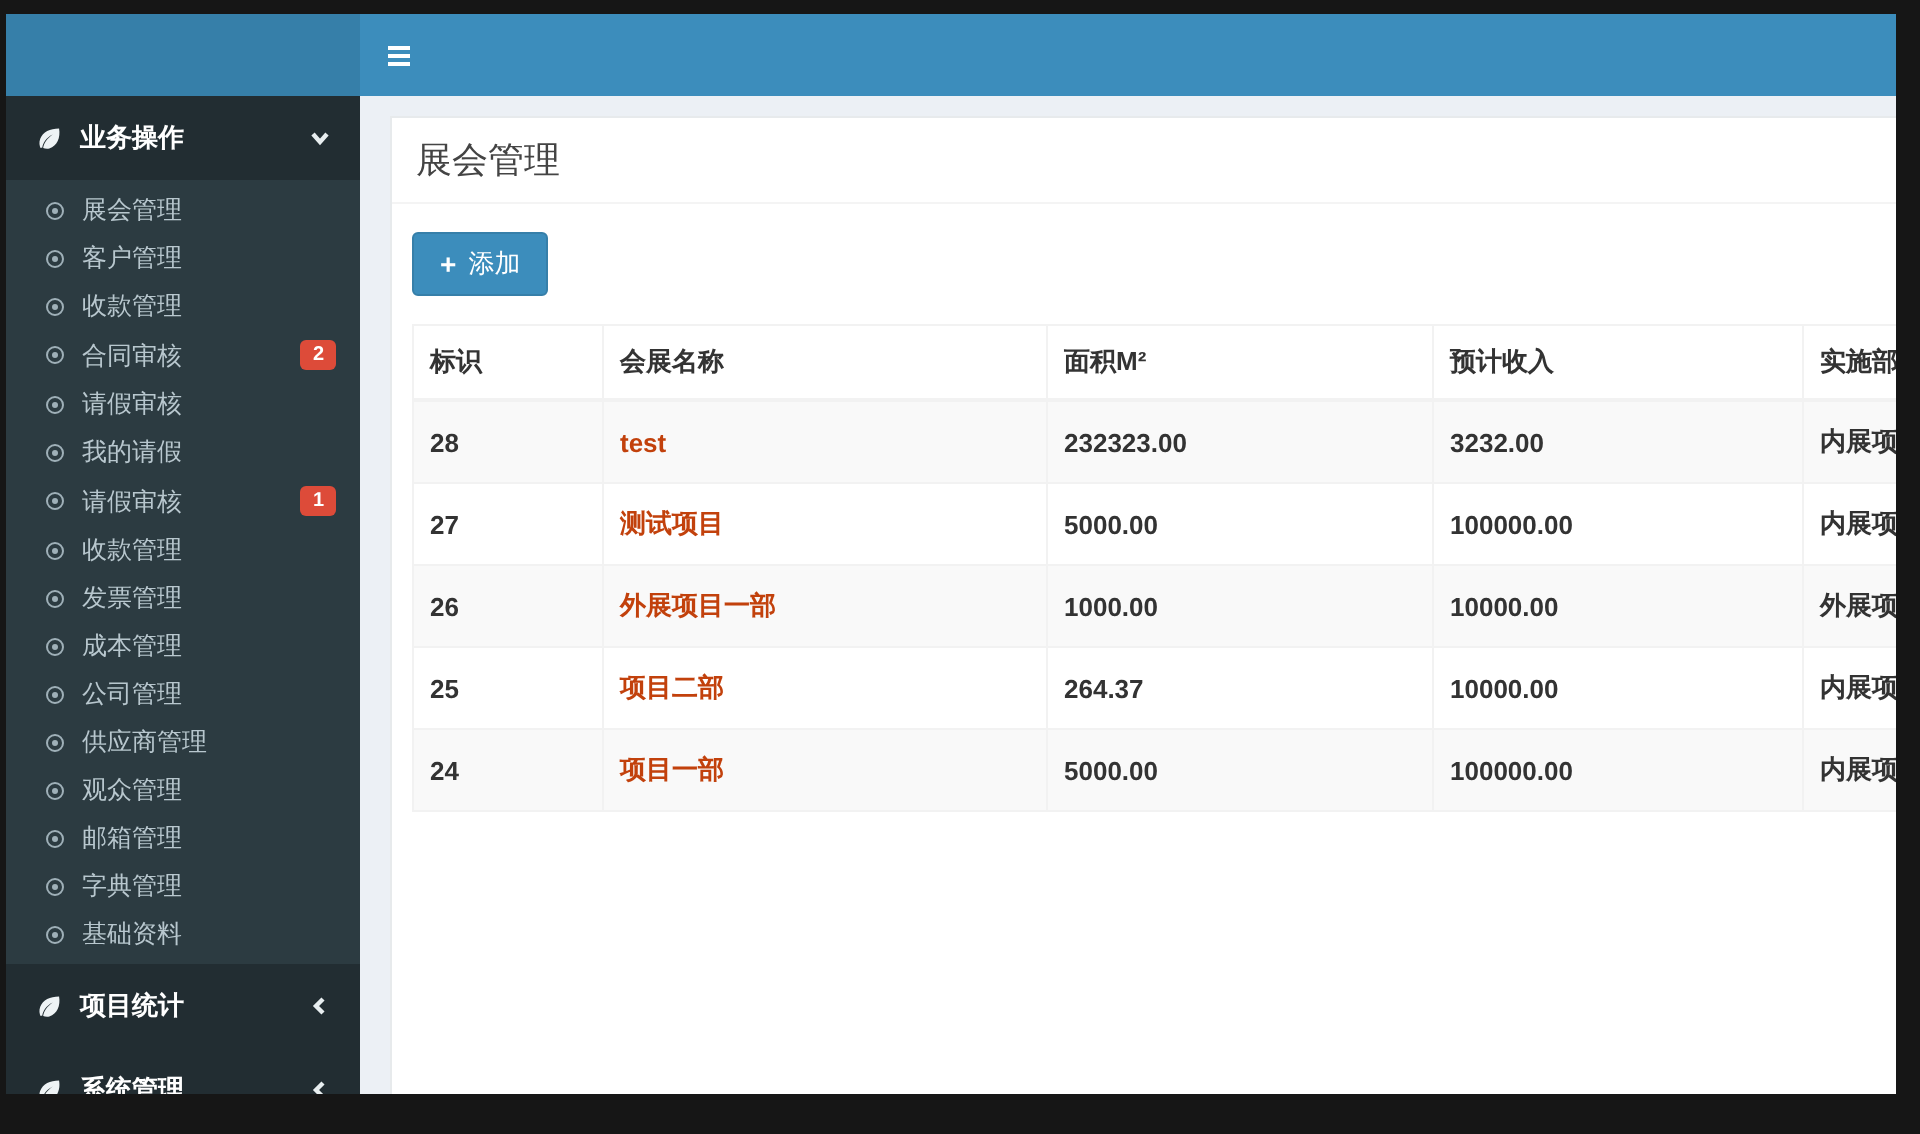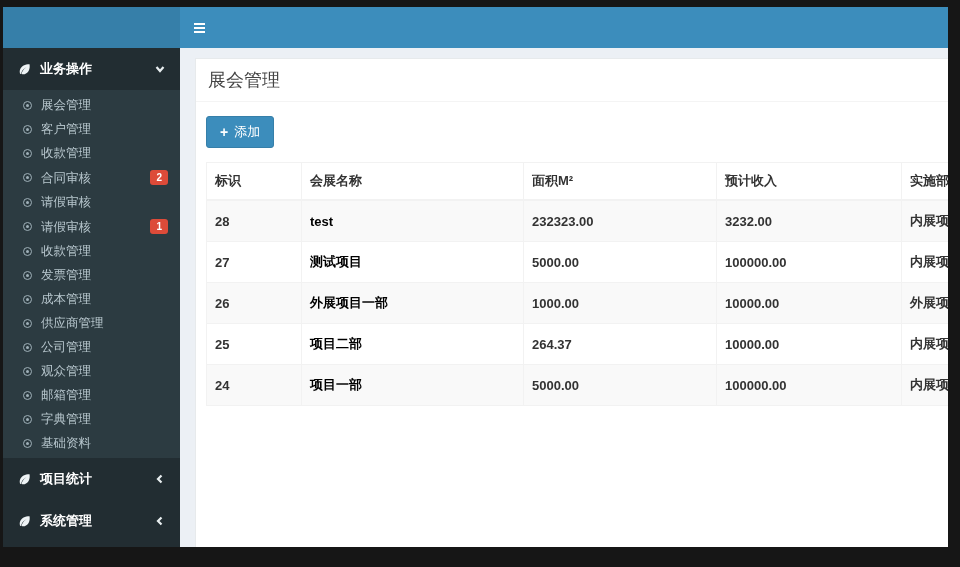--- a/index.html
+++ b/index.html
@@ -65,21 +65,21 @@
   th, td { border:1px solid #f2f2f2; padding:8px; overflow:hidden; white-space:nowrap;font-weight:bold; }
   th { font-weight:bold; border-bottom-width:2px; text-align:left; padding-top:9px; padding-bottom:9px; }
   td { padding-top:11px; padding-bottom:11px; }
   tbody tr:nth-child(odd) td { background:#f9f9f9; }
   .col-id { width:95px; }
   .col-name { width:222px; }
   .col-area { width:193px; }
   .col-rev { width:185px; }
   .col-dept { width:140px; }
   .num { }
-  a.name-link { color:#000000; text-decoration:none; cursor:pointer; }
+  a.name-link { color:#c2410c; text-decoration:none; cursor:pointer; }
 </style>
 </head>
 <body>
 
 <div class="app">
 
   <div class="main-header">
     <div class="logo-box"></div>
     <div class="navbar">
       <div class="hamburger">
@@ -123,42 +123,46 @@
         <span class="dot-circle"></span>
         <span>合同审核</span>
         <span class="badge">2</span>
       </div>
       <div class="tv-item">
         <span class="dot-circle"></span>
         <span>请假审核</span>
       </div>
       <div class="tv-item">
         <span class="dot-circle"></span>
+        <span>我的请假</span>
+      </div>
+      <div class="tv-item">
+        <span class="dot-circle"></span>
         <span>请假审核</span>
         <span class="badge">1</span>
       </div>
       <div class="tv-item">
         <span class="dot-circle"></span>
         <span>收款管理</span>
       </div>
       <div class="tv-item">
         <span class="dot-circle"></span>
         <span>发票管理</span>
       </div>
       <div class="tv-item">
         <span class="dot-circle"></span>
         <span>成本管理</span>
       </div>
       <div class="tv-item">
         <span class="dot-circle"></span>
+        <span>公司管理</span>
+      </div>
+      <div class="tv-item">
+        <span class="dot-circle"></span>
         <span>供应商管理</span>
-      </div>
-      <div class="tv-item">
-        <span class="dot-circle"></span>
-        <span>公司管理</span>
       </div>
       <div class="tv-item">
         <span class="dot-circle"></span>
         <span>观众管理</span>
       </div>
       <div class="tv-item">
         <span class="dot-circle"></span>
         <span>邮箱管理</span>
       </div>
       <div class="tv-item">

